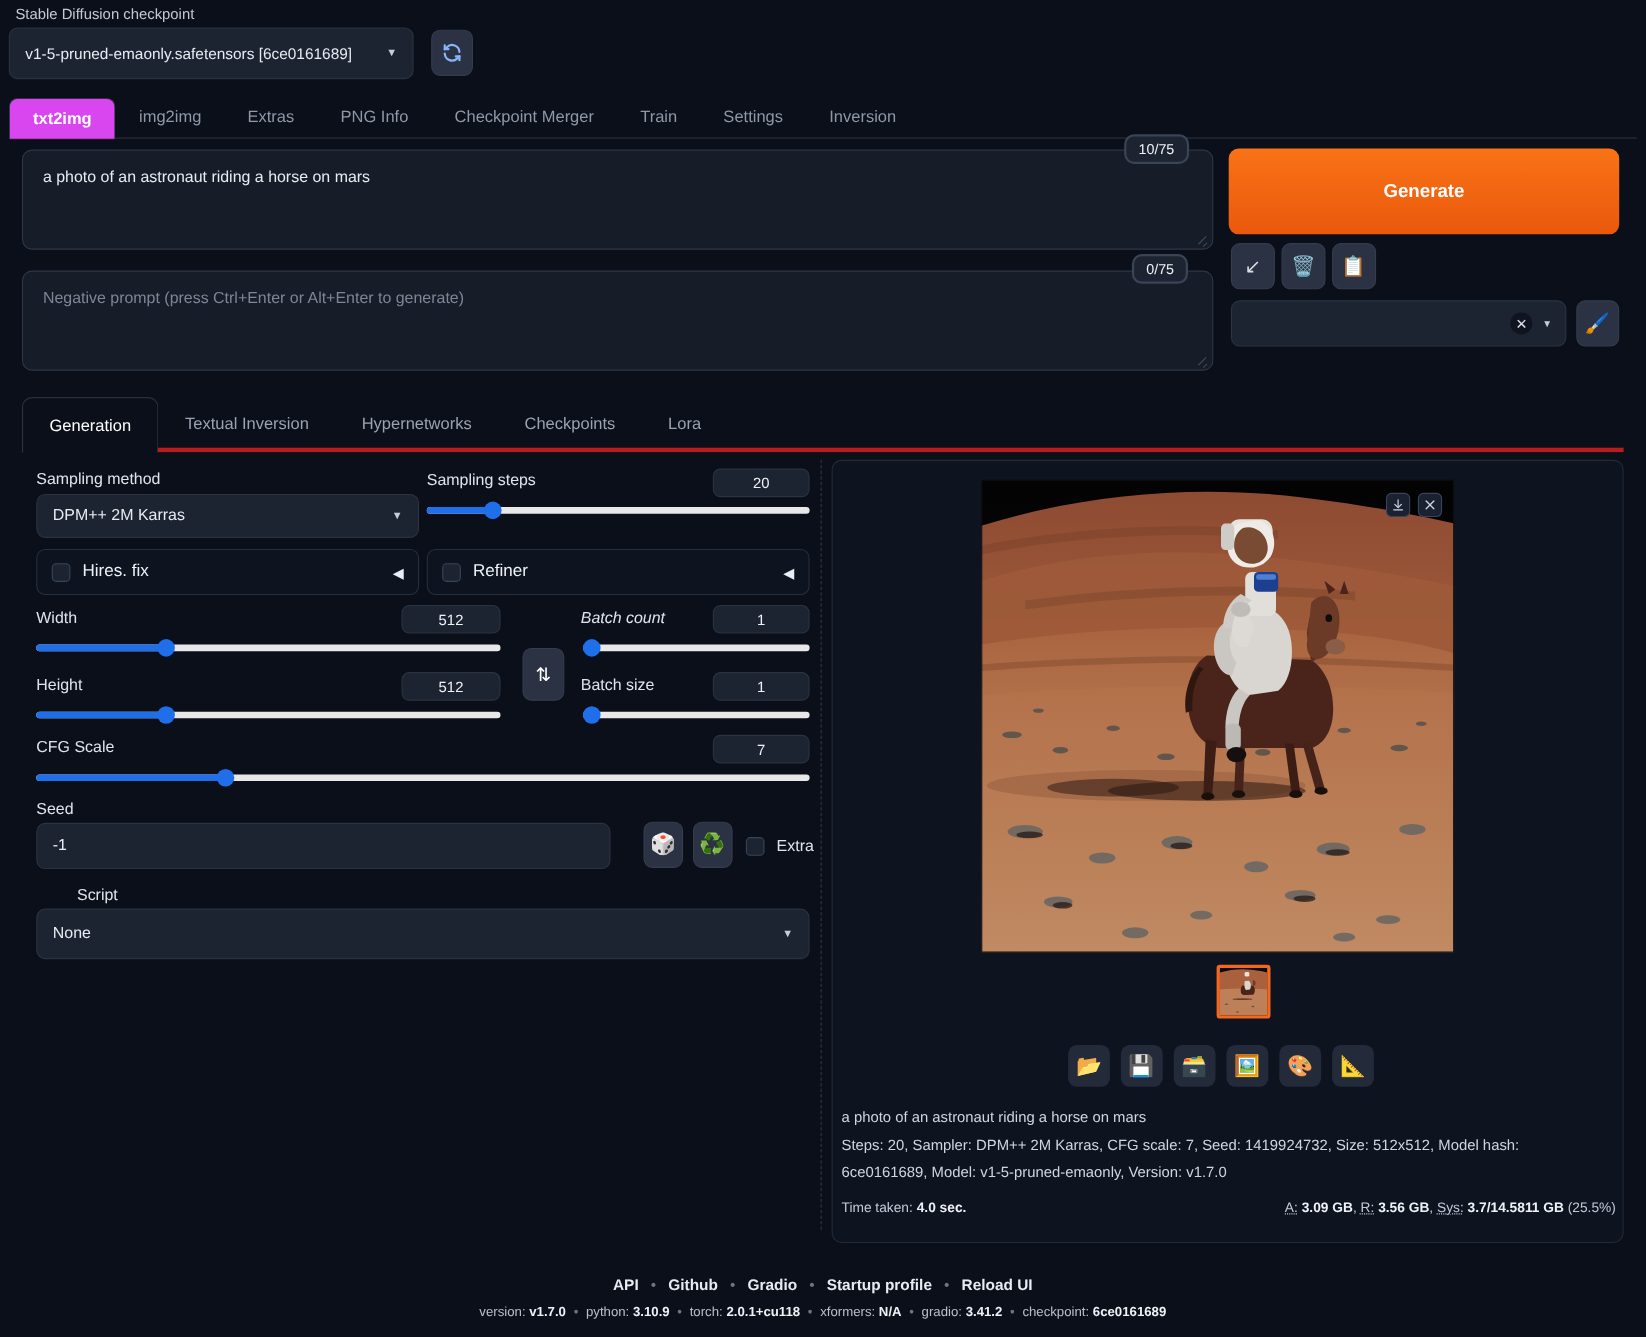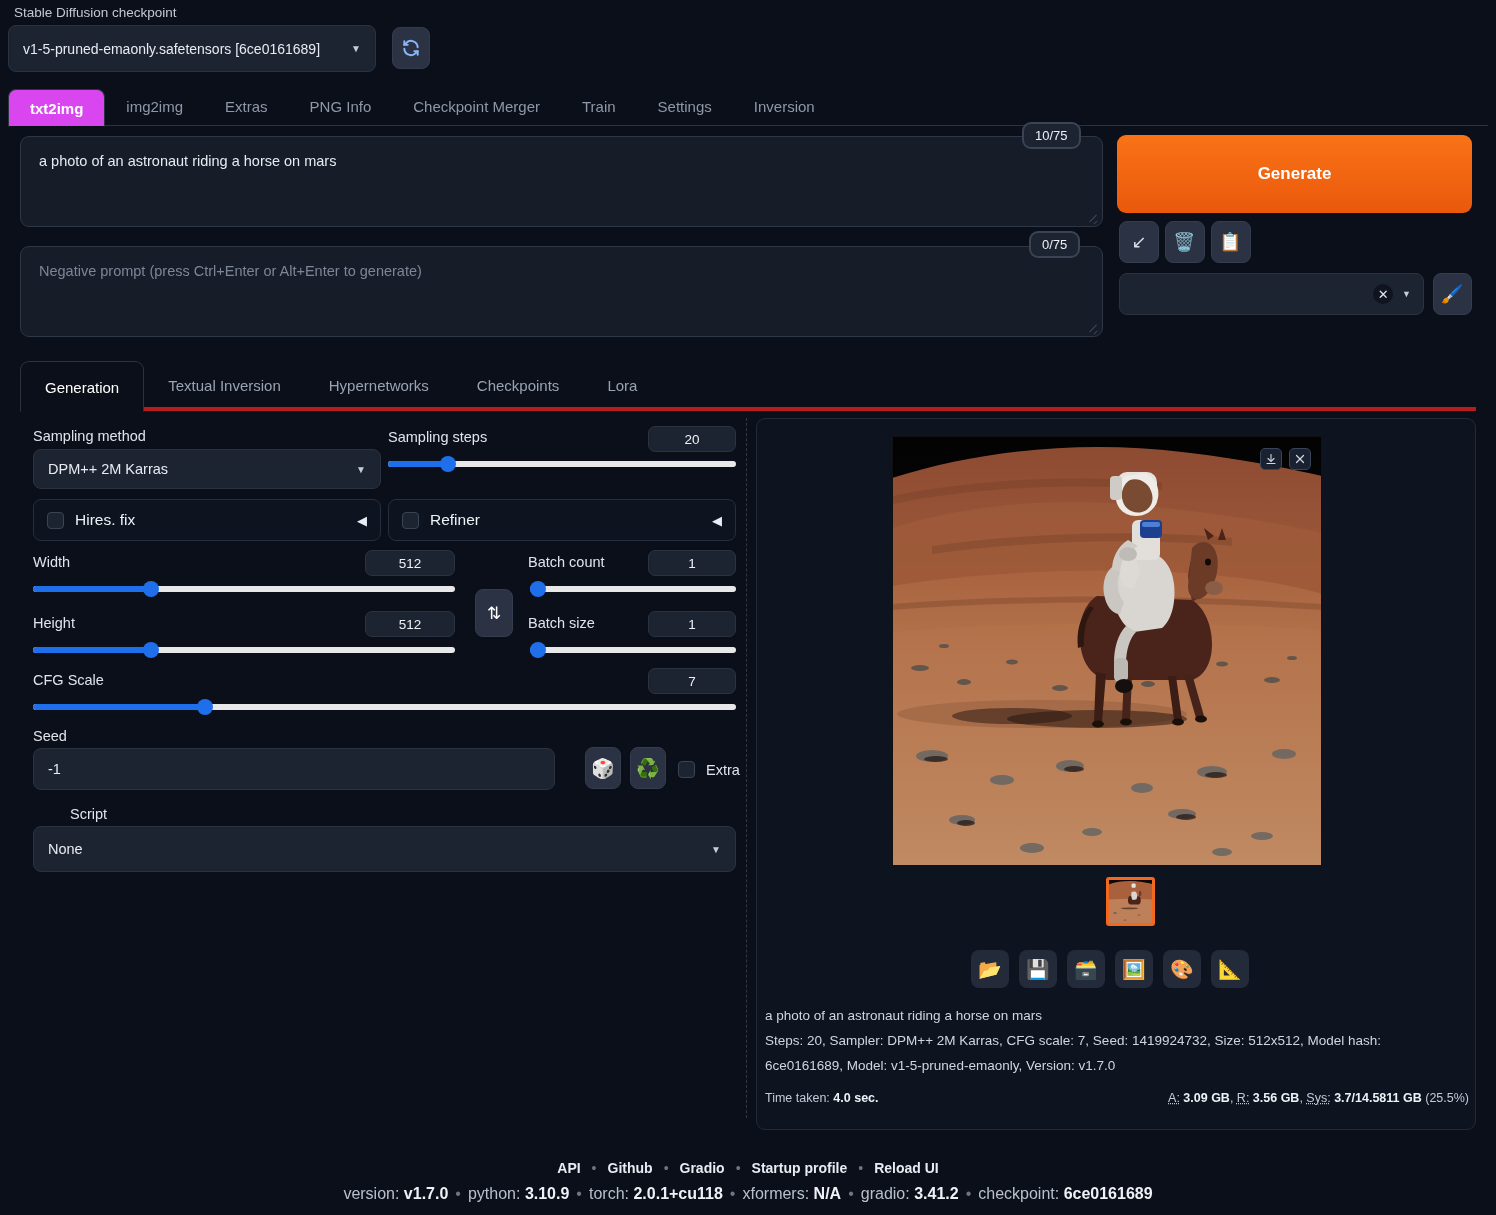--- a/index.html
+++ b/index.html
@@ -183,21 +183,21 @@
   .geninfo { position:absolute; left:8px; top:585px; width:704px; }
   .gen-line { font-size:13.5px; color:#cfd6e1; line-height:1.85; }
   .gen-foot { position:absolute; left:8px; top:672px; width:704px; display:flex; font-size:12.5px; color:#c3cad6; }
   .gen-foot b { color:#eef1f6; }
   .u { text-decoration: underline; text-decoration-style: dotted; }
 
   
   .footer { position:absolute; left:0; top:1160px; width:1496px; text-align:center; }
   .foot-links { font-size:14px; font-weight:bold; color:#e7ebf2; }
   .foot-links span.sep { color:#6d7585; margin:0 11px; font-weight:normal; }
-  .foot-ver { margin-top:9px; font-size:16px; color:#b8c0cd; }
+  .foot-ver { margin-top:9px; font-size:12px; color:#b8c0cd; }
   .foot-ver b { color:#eef1f6; }
   .foot-ver span.sep { color:#6d7585; margin:0 7px; }
 </style>
 </head>
 <body>
 
 <div class="app">
 
   <div class="ckpt-label">Stable Diffusion checkpoint</div>
   <div class="ckpt-box">
@@ -306,21 +306,21 @@
     <div class="slider" style="position:absolute;left:13px;top:235px;width:422px;">
       <div class="track"></div>
       <div class="fill" style="width:28%"></div>
       <div class="knob" style="left:26%"></div>
     </div>
 
     <div class="swap-btn" style="left:455px;top:178px;">
       <span>⇅</span>
     </div>
 
-    <div class="lbl" style="position:absolute;left:508px;top:143px;">Batch count</div>
+    <div class="lbl" style="position:absolute;left:508px;top:143px;font-style:italic;">Batch count</div>
     <div class="num-box" style="position:absolute;left:628px;top:139px;width:88px;">1</div>
     <div class="slider" style="position:absolute;left:510px;top:174px;width:206px;">
       <div class="track"></div>
       <div class="fill" style="width:3%"></div>
       <div class="knob" style="left:0%"></div>
     </div>
 
     <div class="lbl" style="position:absolute;left:508px;top:204px;">Batch size</div>
     <div class="num-box" style="position:absolute;left:628px;top:200px;width:88px;">1</div>
     <div class="slider" style="position:absolute;left:510px;top:235px;width:206px;">

